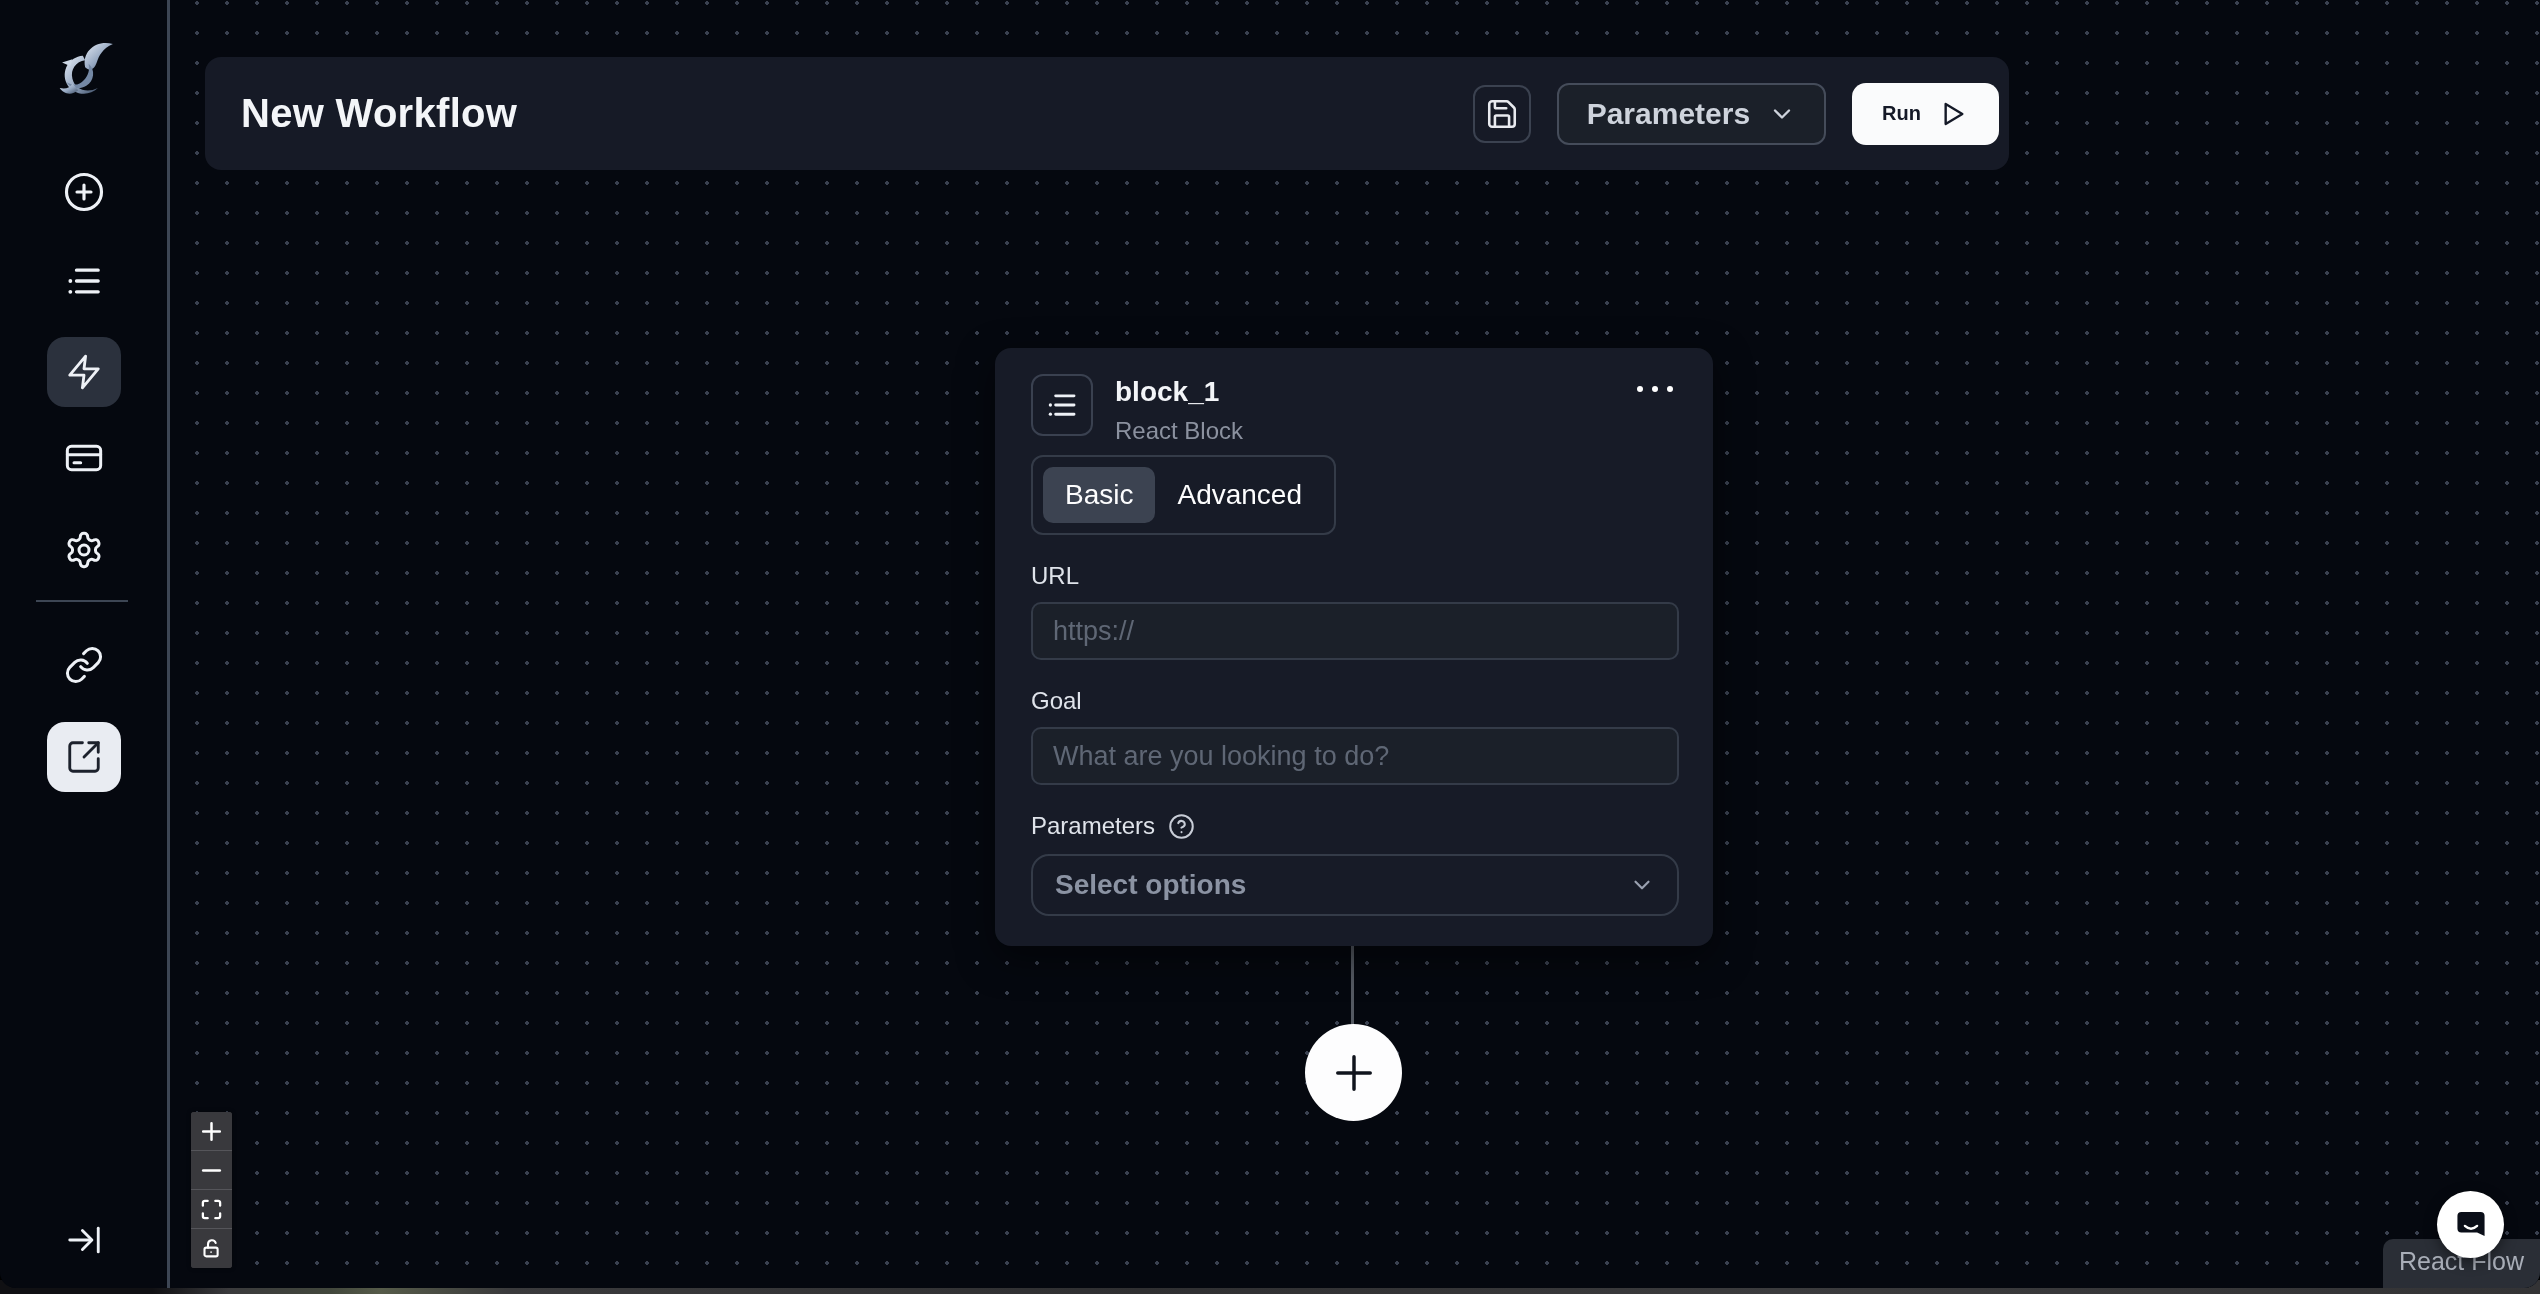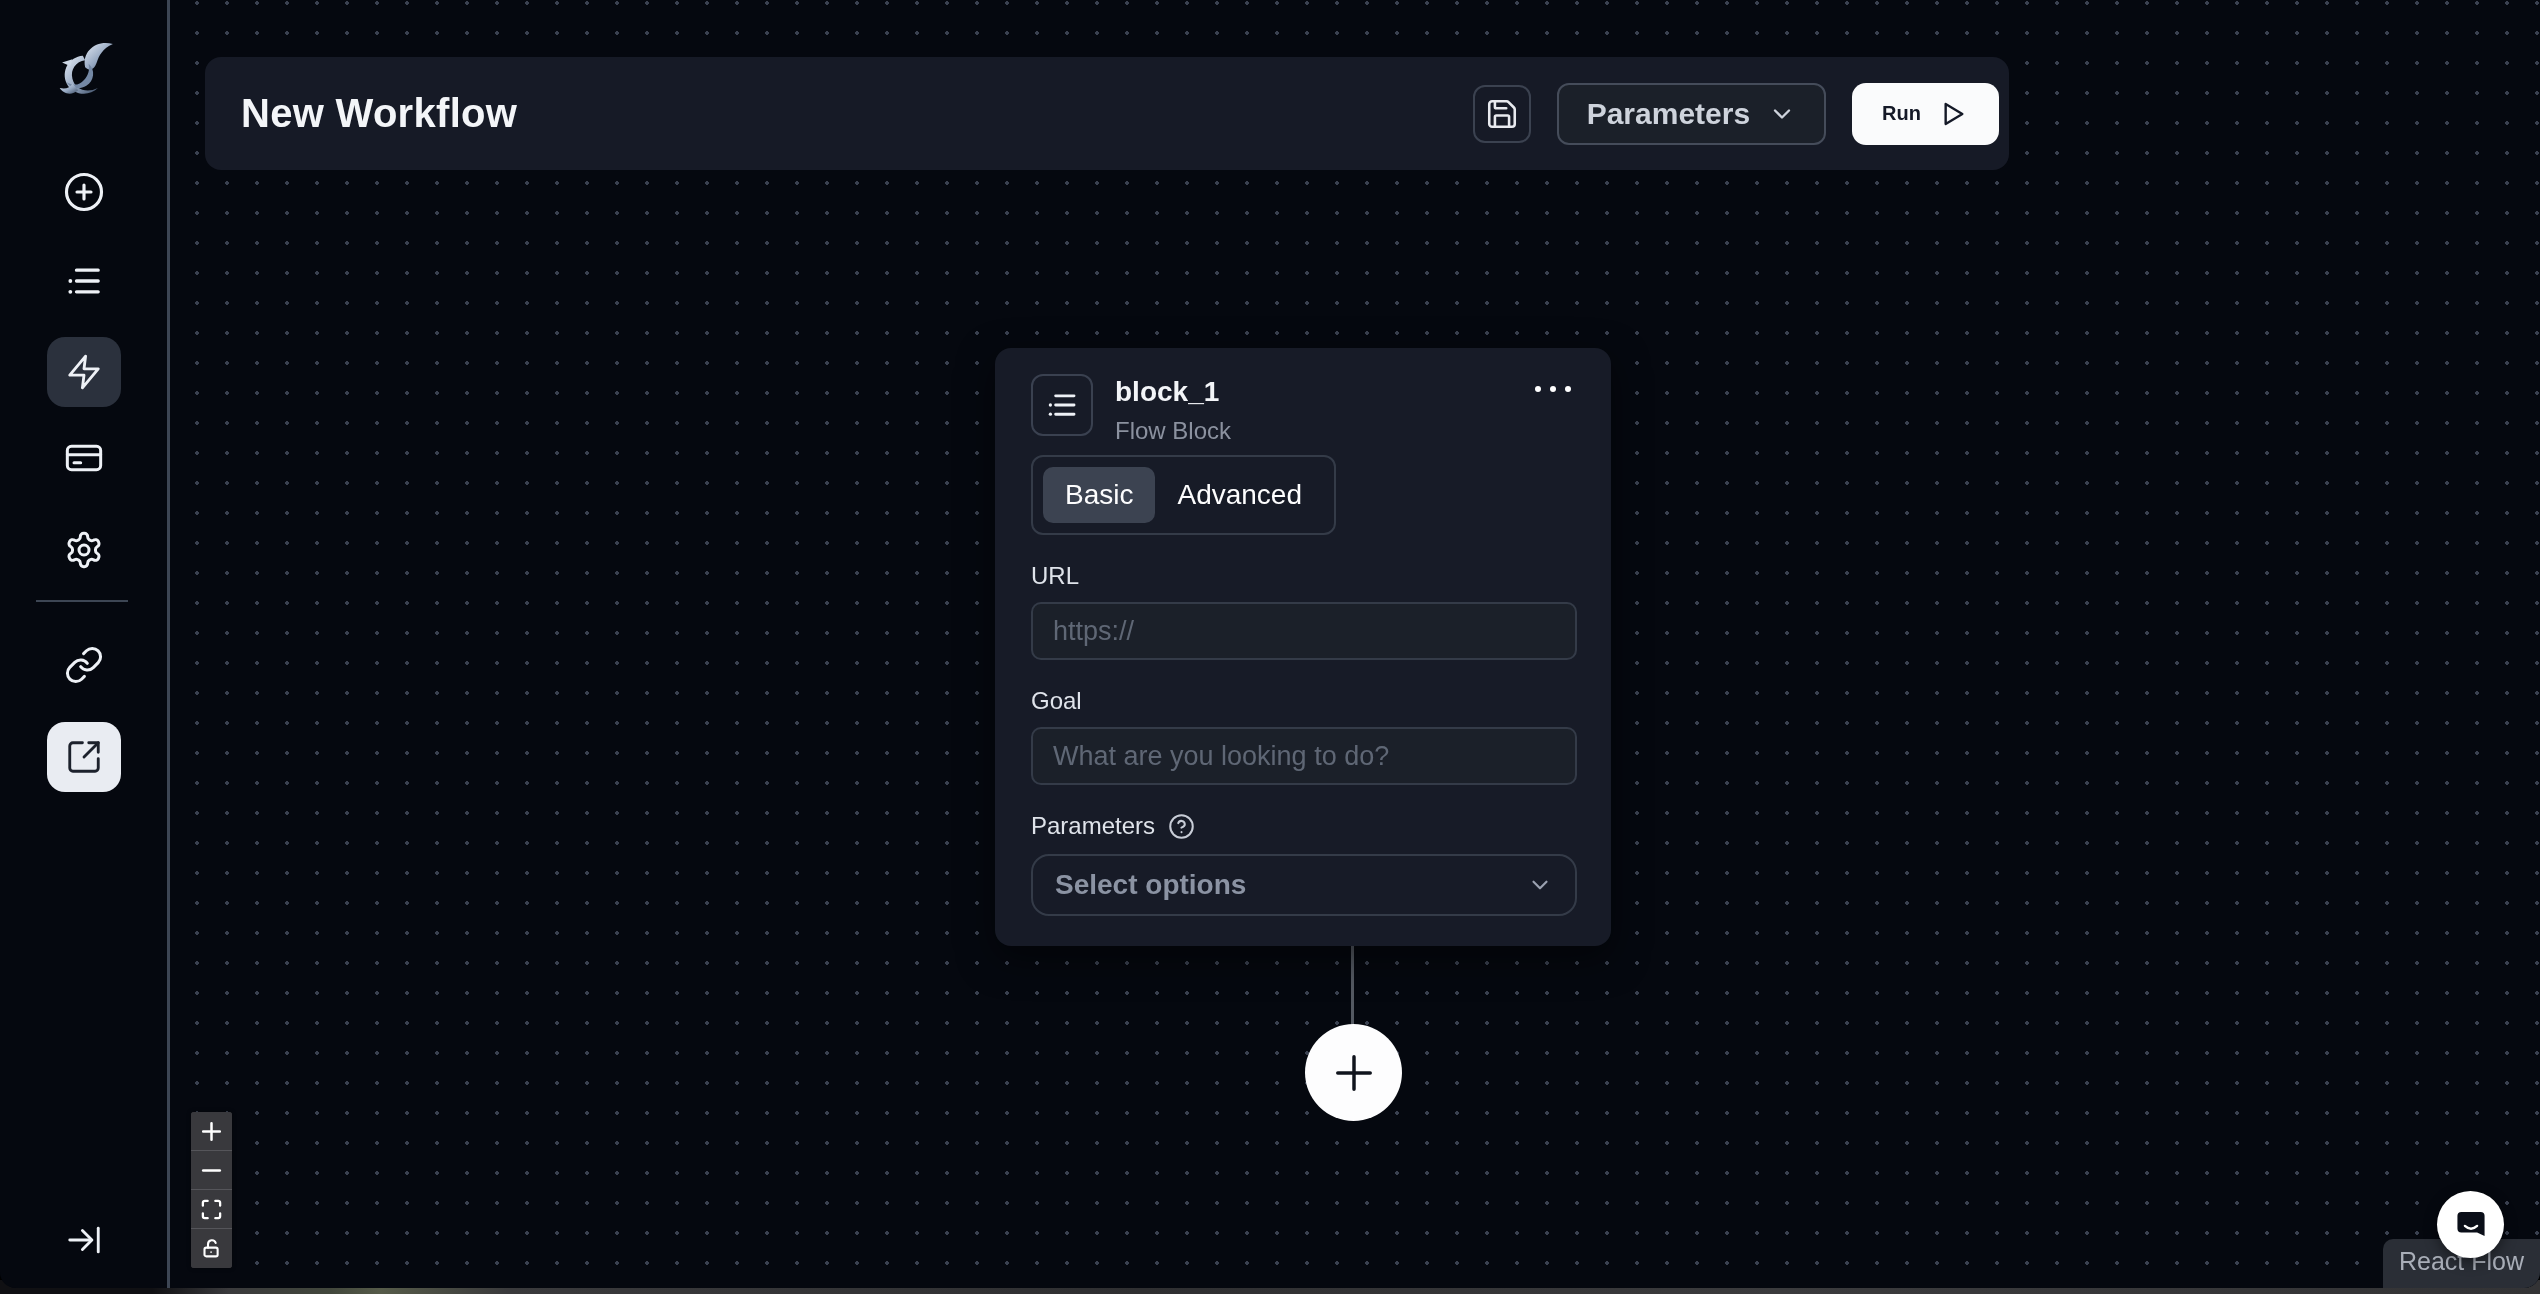--- a/index.html
+++ b/index.html
@@ -38,21 +38,21 @@
   .icon-btn { width:58px; height:58px; border-radius:12px; border:2px solid #3b4250;
     background:transparent; color:#e8eaef; display:flex; align-items:center; justify-content:center; cursor:pointer; }
   .params-btn { height:62px; padding:0 28px; border-radius:12px; border:2px solid #454c5a;
     background:#1b2029; color:#ced3dc; font-size:30px; font-weight:600;
     display:flex; align-items:center; gap:18px; cursor:pointer; font-family:inherit; }
   .run-btn { height:62px; padding:0 30px; border-radius:14px; border:none; background:#fafbfc;
     color:#141927; font-size:20px; font-weight:700; display:flex; align-items:center; gap:16px;
     cursor:pointer; font-family:inherit; }
 
   
-  .block-card { position:absolute; left:995px; top:348px; width:616px; height:598px;
+  .block-card { position:absolute; left:995px; top:348px; width:718px; height:598px;
     background:#171b27; border-radius:16px; padding:26px 34px 38px 36px;
     box-shadow:0 12px 36px rgba(0,0,0,.5); z-index:2; }
   .block-head { display:flex; align-items:flex-start; }
   .block-type-box { width:62px; height:62px; border-radius:12px; border:2px solid #3a4150;
     display:flex; align-items:center; justify-content:center; color:#eef1f6; flex:0 0 auto; }
   .block-titles { margin-left:22px; padding-top:2px; }
   .block-title { font-size:28px; font-weight:600; color:#f3f5f8; }
   .block-subtitle { font-size:24px; color:#8b919f; margin-top:9px; }
   .block-menu { margin-left:auto; margin-top:6px; color:#fff; display:flex; gap:9px; cursor:pointer; padding:6px; }
   .block-menu i { width:6px; height:6px; border-radius:50%; background:#fff; display:block; }
@@ -218,21 +218,21 @@
       <div class="block-head">
         <div class="block-type-box">
           <svg width="34" height="34" viewBox="0 0 24 24" fill="none" stroke="currentColor" stroke-width="2" stroke-linecap="round">
             <path d="M7.5 5.5h13M7.5 12h13M7.5 18.5h13"></path>
             <circle cx="3.8" cy="12" r="1.15" fill="currentColor" stroke="none"></circle>
             <circle cx="3.8" cy="18.5" r="1.15" fill="currentColor" stroke="none"></circle>
           </svg>
         </div>
         <div class="block-titles">
           <div class="block-title">block_1</div>
-          <div class="block-subtitle">Flow Block</div>
+          <div class="block-subtitle">React Block</div>
         </div>
         <div class="block-menu">
           <i></i>
             <i></i>
             <i></i>
         </div>
       </div>
 
       <div class="tabs">
         <div class="tab active">Basic</div>

